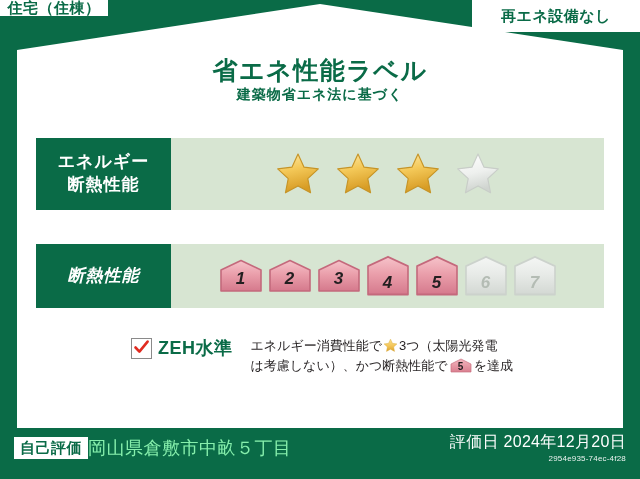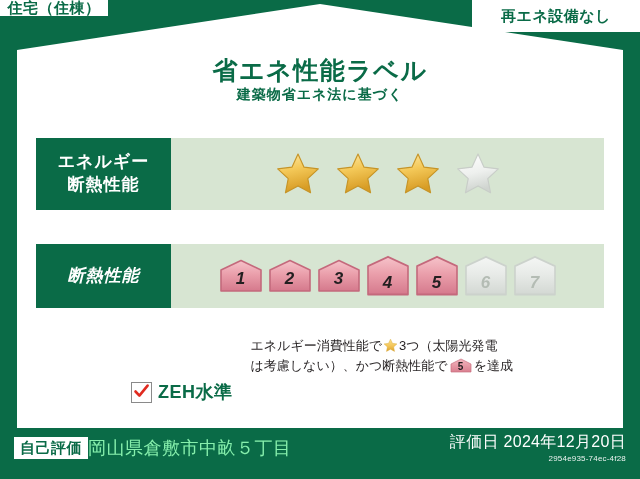--- a/index.html
+++ b/index.html
@@ -161,21 +161,20 @@
     display: flex;
     align-items: flex-start;
     z-index: 5;
   }
   #zeh-badge {
     display: flex;
     align-items: center;
     gap: 6px;
     flex: 0 0 auto;
     padding-left: 95px;
-    margin-top: 44px;
   }
   #zeh-check {
     width: 19px;
     height: 19px;
     border: 1px solid #8a8a8a;
     background: #fff;
     position: relative;
     flex: 0 0 auto;
   }
   #zeh-check svg { position: absolute; left: 1px; top: 0px; }

